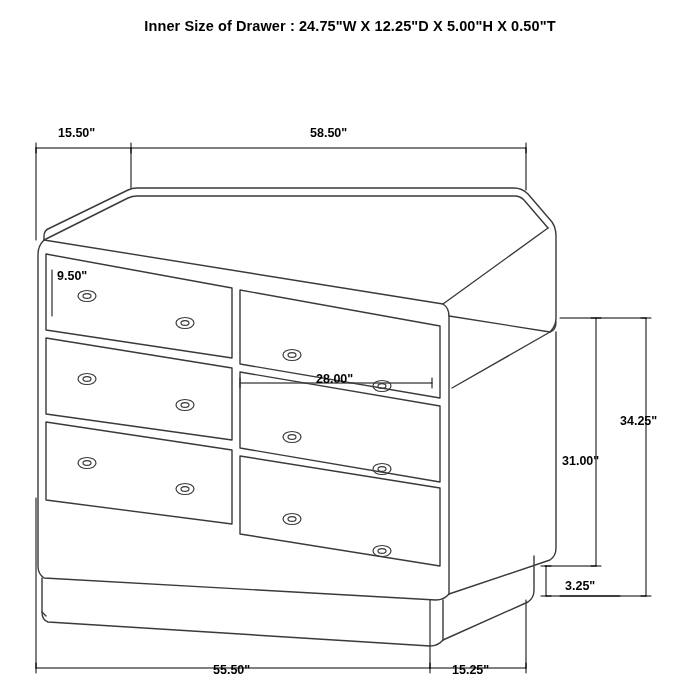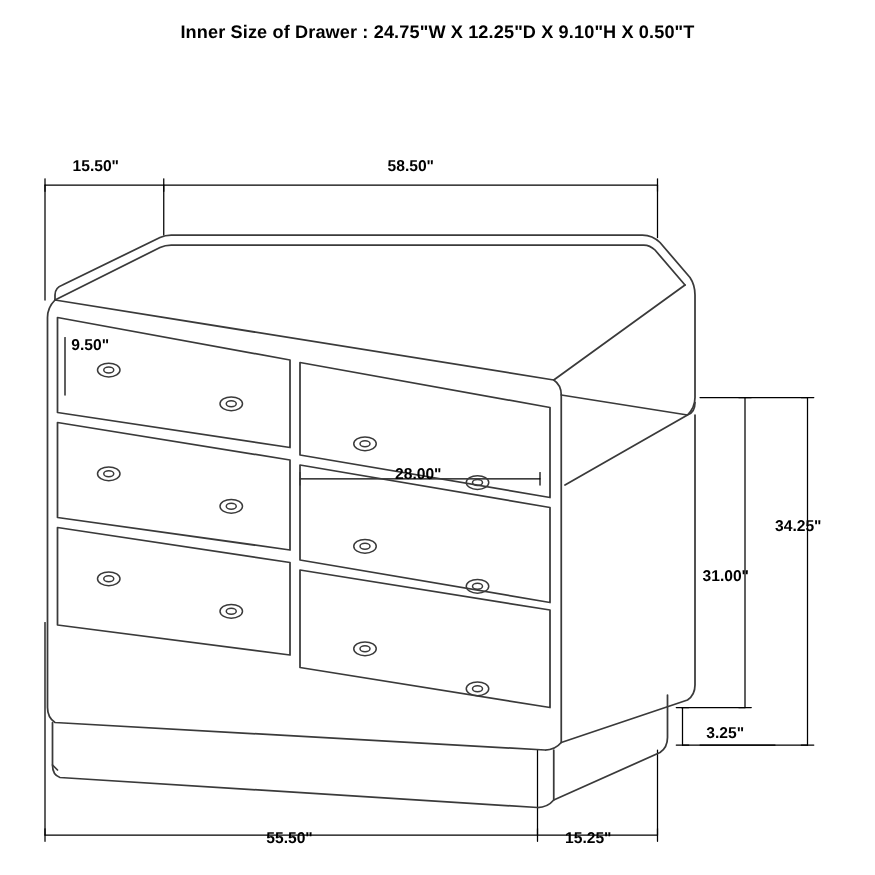--- a/index.html
+++ b/index.html
@@ -44,21 +44,21 @@
     font-weight: bold;
     color: #000;
     white-space: nowrap;
   }
 </style>
 </head>
 <body>
 
 <div id="stage">
 
-  <div class="title">Inner Size of Drawer : 24.75"W X 12.25"D X 9.10"H X 0.50"T</div>
+  <div class="title">Inner Size of Drawer : 24.75"W X 12.25"D X 5.00"H X 0.50"T</div>
 
   <svg class="diagram" viewBox="0 0 700 700">
     <g fill="none" stroke="#3a3a3a" stroke-width="1.4" stroke-linejoin="round" stroke-linecap="round">
 
       <g stroke="#000000" stroke-width="1">
 
         <line x1="36" y1="148" x2="526" y2="148"></line>
 
         <line x1="36" y1="143" x2="36" y2="153"></line>
         <line x1="131" y1="143" x2="131" y2="153"></line>

